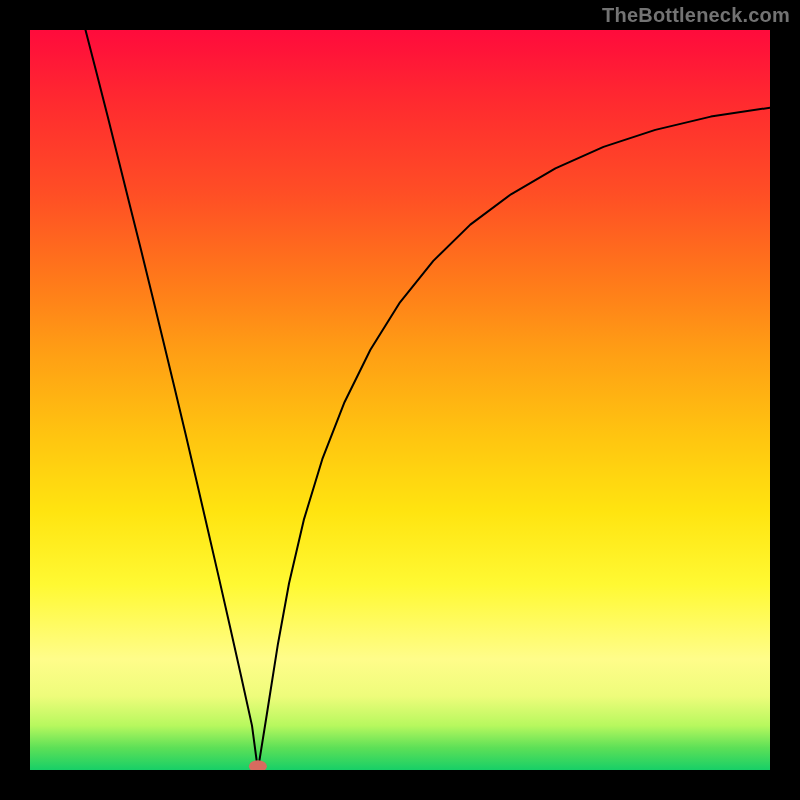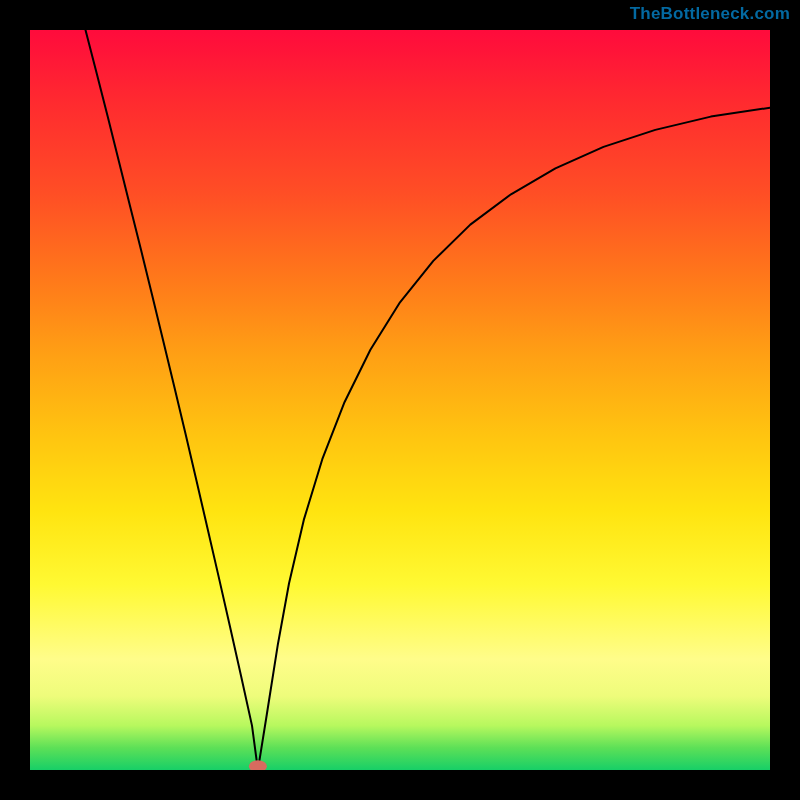--- a/index.html
+++ b/index.html
@@ -45,22 +45,22 @@
     position: absolute;
     left: 0;
     top: 0;
     width: 740px;
     height: 740px;
   }
   .watermark {
     position: absolute;
     top: 4px;
     right: 10px;
-    color: #0369a1;
-    font-size: 17px;
+    color: #737373;
+    font-size: 20px;
     font-weight: 600;
     letter-spacing: 0.2px;
     user-select: none;
   }
 </style>
 </head>
 <body>
 
 <div class="stage">
 

